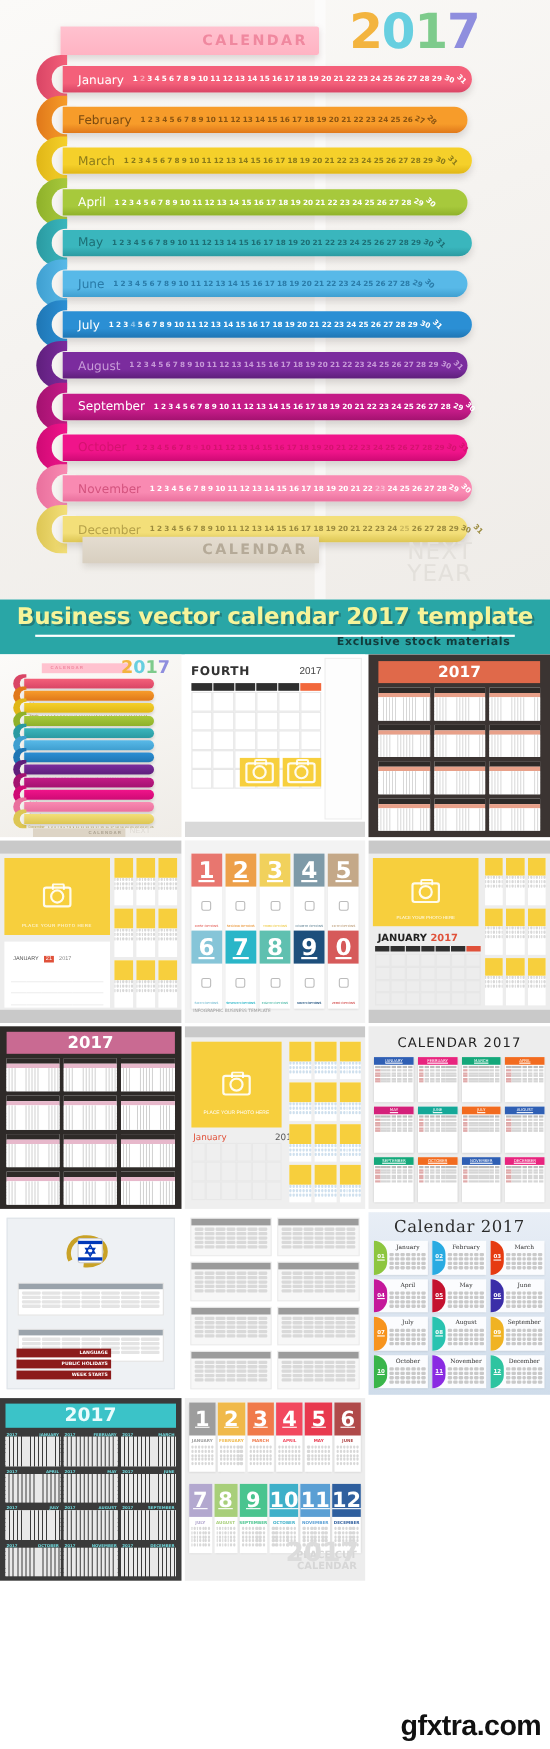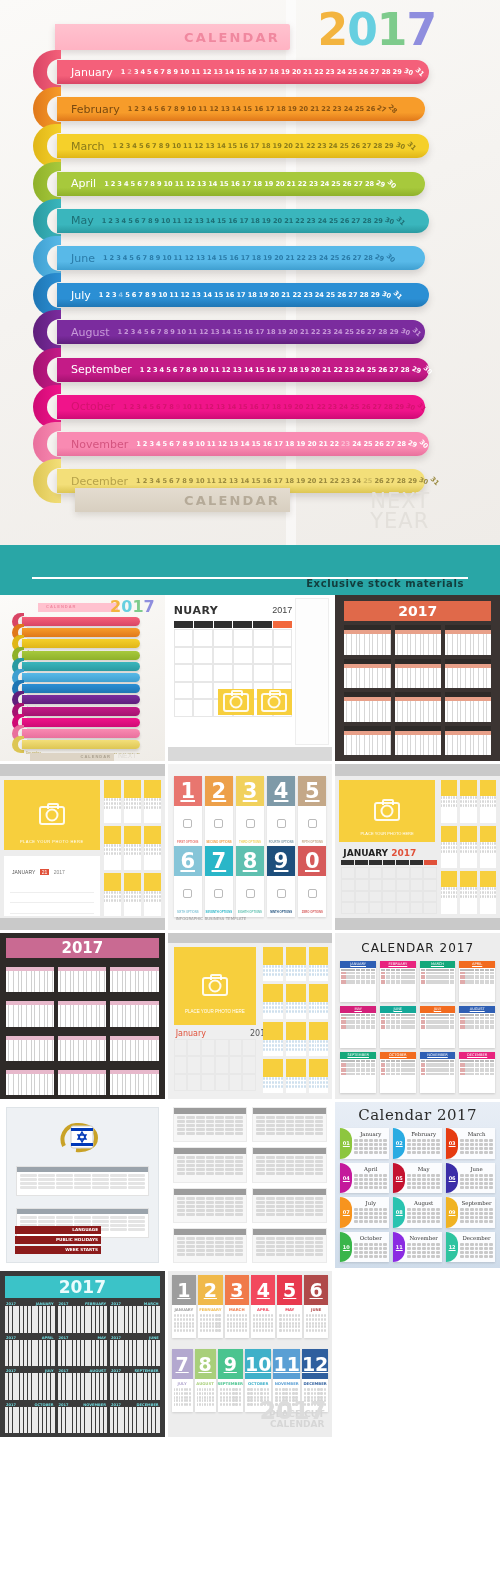--- a/index.html
+++ b/index.html
@@ -824,20 +824,21 @@
     <div class="bottom-band">
       <div class="lbl">CALENDAR</div>
     </div>
     <div class="next-year">
       <div>NEXT</div>
       <div>YEAR</div>
     </div>
   </div>
 
   <div class="banner">
+    <div class="btitle">Business vector calendar 2017 template</div>
     <div class="brule"></div>
     <div class="bsub">Exclusive stock materials</div>
   </div>
 
   <div class="grid" id="thumb-grid">
       <div class="cell c1">
         <div class="cal-top"></div>
         <div style="position: absolute; left: 46px; top: 9px; font-size: 4px; color: rgb(240, 136, 159); letter-spacing: 1px; font-weight: 700;">CALENDAR</div>
         <div class="yr"><span style="color:#f3b43f">2</span><span style="color:#67cfe0">0</span><span style="color:#7ecb8c">1</span><span style="color:#8f8ede">7</span></div>
         <div class="rbhook" style="top: 18px; background: rgb(217, 69, 101);"></div>
@@ -863,21 +864,21 @@
         <div class="rbhook" style="top: 130px; background: rgb(233, 112, 157);"></div>
         <div class="rb" style="top: 134px; width: 118px; background: linear-gradient(rgb(249, 138, 178), rgb(233, 112, 157));"><span style="font-size: 3.2px; color: rgb(212, 84, 127); padding-left: 4px; line-height: 9px; display: inline-block;">November</span><span style="font-size: 2.4px; color: rgb(255, 255, 255); padding-left: 3px; letter-spacing: 0.4px;">1 2 3 4 5 6 7 8 9 10 11 12 13 14 15 16 17 18 19 20 21 22 23 24 25</span></div>
         <div class="rbhook" style="top: 141.2px; background: rgb(221, 198, 84);"></div>
         <div class="rb" style="top: 145.2px; width: 118px; background: linear-gradient(rgb(243, 223, 121), rgb(221, 198, 84));"><span style="font-size: 3.2px; color: rgb(182, 162, 74); padding-left: 4px; line-height: 9px; display: inline-block;">December</span><span style="font-size: 2.4px; color: rgb(154, 138, 62); padding-left: 3px; letter-spacing: 0.4px;">1 2 3 4 5 6 7 8 9 10 11 12 13 14 15 16 17 18 19 20 21 22 23 24 25</span></div>
         <div style="position: absolute; left: 30px; top: 158px; width: 84px; height: 8px; background: rgb(221, 212, 197);">
           <div style="position: absolute; right: 3px; top: 1px; font-size: 4px; color: rgb(170, 160, 143); letter-spacing: 1px; font-weight: 700;">CALENDAR</div>
         </div>
         <div style="position: absolute; left: 118px; top: 157px; font-size: 7px; color: rgb(222, 218, 212); font-weight: 400;">NEXT</div>
       </div>
       <div class="cell c2">
-        <div class="hd">NUARY</div>
+        <div class="hd">FOURTH</div>
         <div class="yr">2017</div>
         <div class="wk">
           <b></b>
           <b></b>
           <b></b>
           <b></b>
           <b></b>
           <b></b>
         </div>
         <div class="body">
@@ -4083,13 +4084,14 @@
           </div>
         </div>
         <div class="pc">
           <div>PLACE CUT</div>
           <div>CALENDAR</div>
         </div>
         <div class="pcy">2017</div>
       </div>
     </div>
 
+  <div class="wm">gfxtra.com</div>
 </div>
 
 </body></html>

